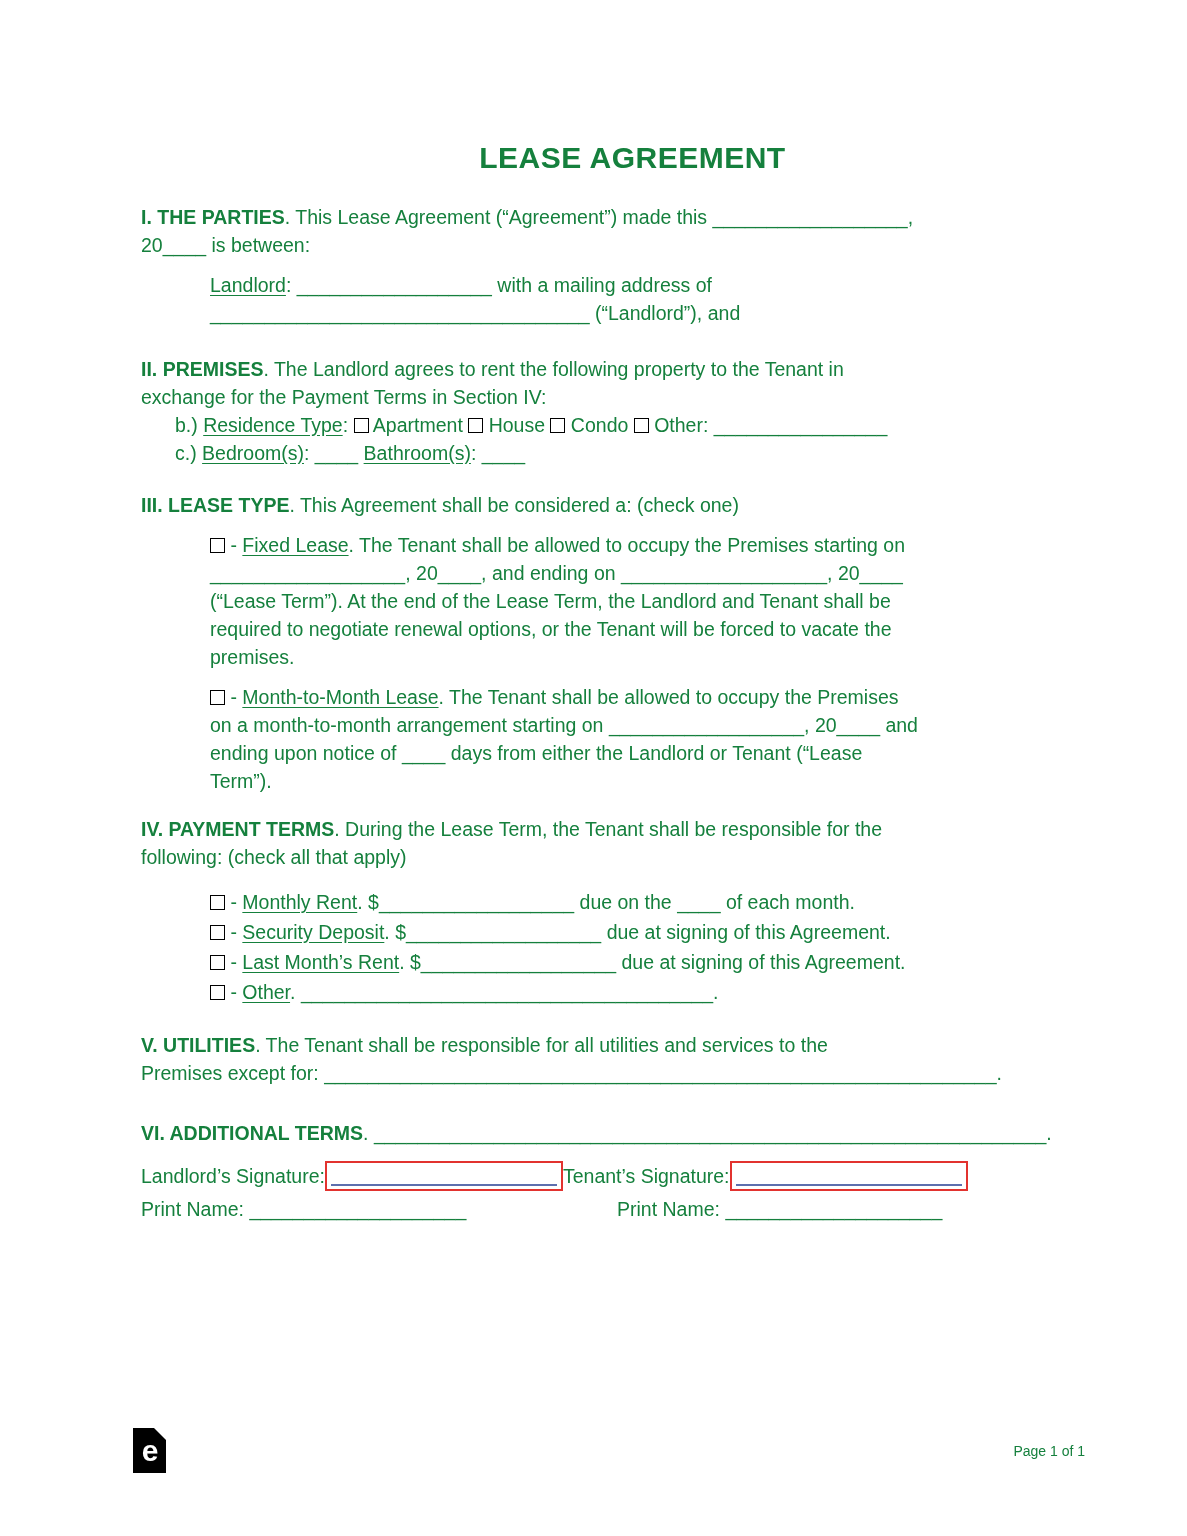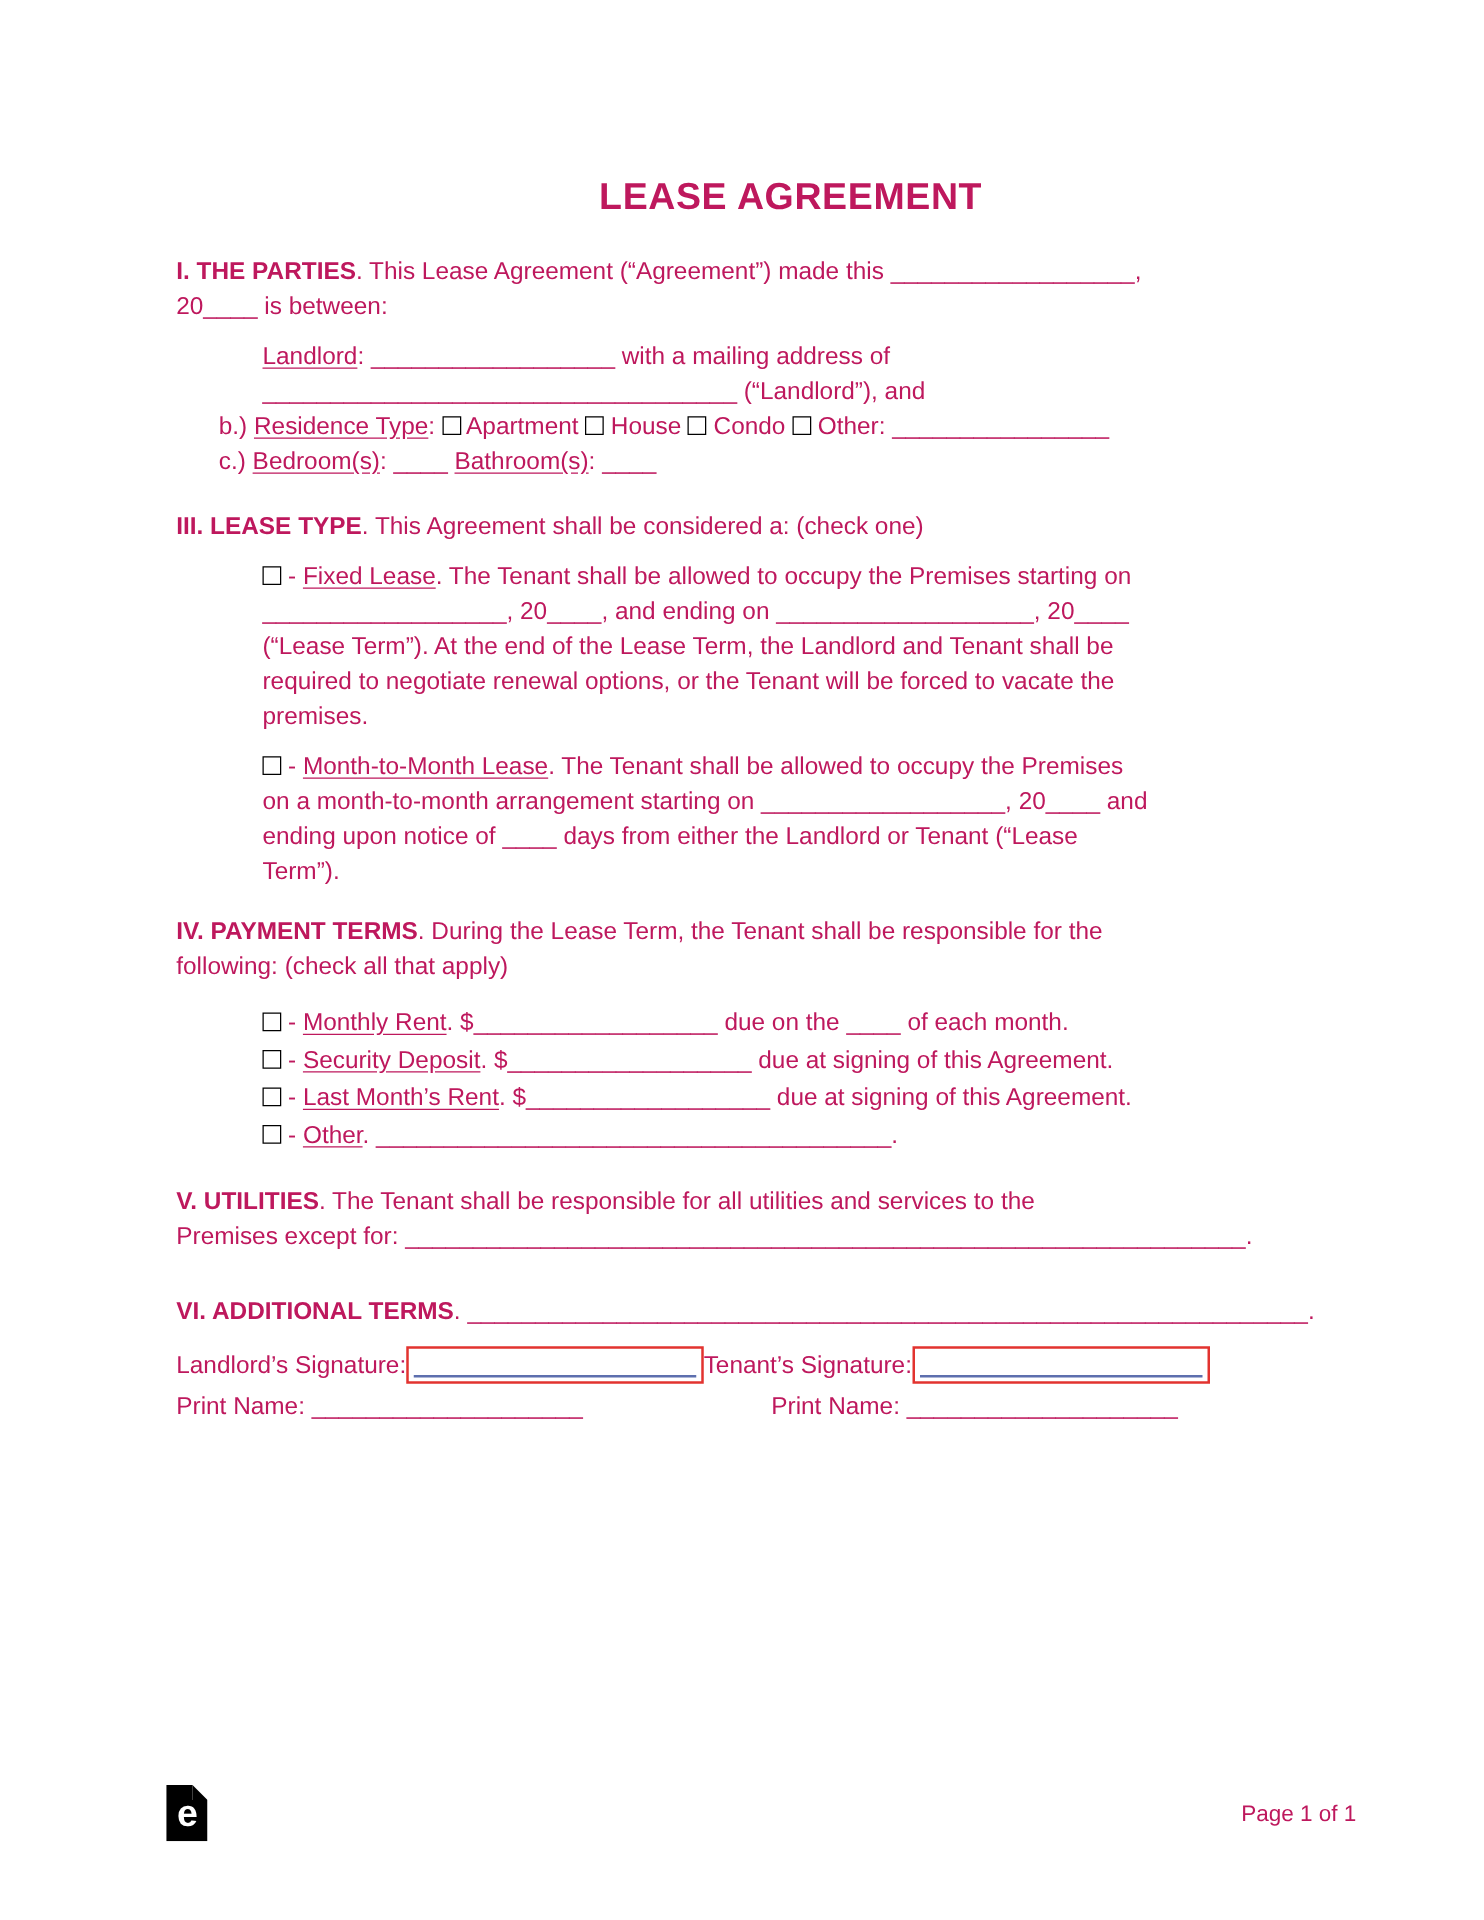--- a/index.html
+++ b/index.html
@@ -5,21 +5,21 @@
   html,body{margin:0;padding:0;background:#ffffff;}
   .page{
     position:relative;
     width:1187px;height:1536px;
     background:#ffffff;
     box-sizing:border-box;
     padding:141px 63px 0 141px;
     font-family:"Liberation Sans",sans-serif;
     font-size:19.5px;
     line-height:28px;
-    color:#be185d;
+    color:#15803d;
     overflow:hidden;
   }
   h1.title{
     margin:0;
     text-align:center;
     font-size:30px;
     line-height:34px;
     font-weight:bold;
     letter-spacing:0.5px;
   }
@@ -53,36 +53,38 @@
     position:relative;
     background:#fff;
   }
   .sig-line{
     position:absolute;left:4px;right:4px;bottom:3px;height:2px;
     background:#5d6fae;
   }
   .print-row{margin-top:4px;white-space:pre;}
   .print-left{display:inline-block;width:476px;}
   .logo{position:absolute;left:133px;top:1428px;width:33px;height:45px;}
-  .pageno{position:absolute;right:102px;top:1440px;font-size:18px;line-height:22px;}
+  .pageno{position:absolute;right:102px;top:1440px;font-size:14px;line-height:22px;}
 </style>
 </head>
 <body>
 
 <div class="page">
 
   <h1 class="title">LEASE AGREEMENT</h1>
 
   <p class="p"><b>I. THE PARTIES</b><span>. This Lease Agreement (“Agreement”) made this __________________,
 20____ is between:</span></p>
 
   <p class="p indent"><u>Landlord</u><span>: __________________ with a mailing address of
 ___________________________________ (“Landlord”), and</span></p>
 
 
+  <p class="p"><b>II. PREMISES</b><span>. The Landlord agrees to rent the following property to the Tenant in
+exchange for the Payment Terms in Section IV:</span></p>
 
 
   <p class="p list"><span>b.) </span><u>Residence Type</u><span>: </span><span class="cb"></span><span> Apartment </span><span class="cb"></span><span> House </span><span class="cb"></span><span> Condo </span><span class="cb"></span><span> Other: ________________</span></p>
 
   <p class="p list"><span>c.) </span><u>Bedroom(s)</u><span>: ____ </span><u>Bathroom(s)</u><span>: ____</span></p>
 
   <p class="p mt24"><b>III. LEASE TYPE</b><span>. This Agreement shall be considered a: (check one)</span></p>
 
   <p class="p indent"><span class="cb"></span><span> - </span><u>Fixed Lease</u><span>. The Tenant shall be allowed to occupy the Premises starting on
 __________________, 20____, and ending on ___________________, 20____

